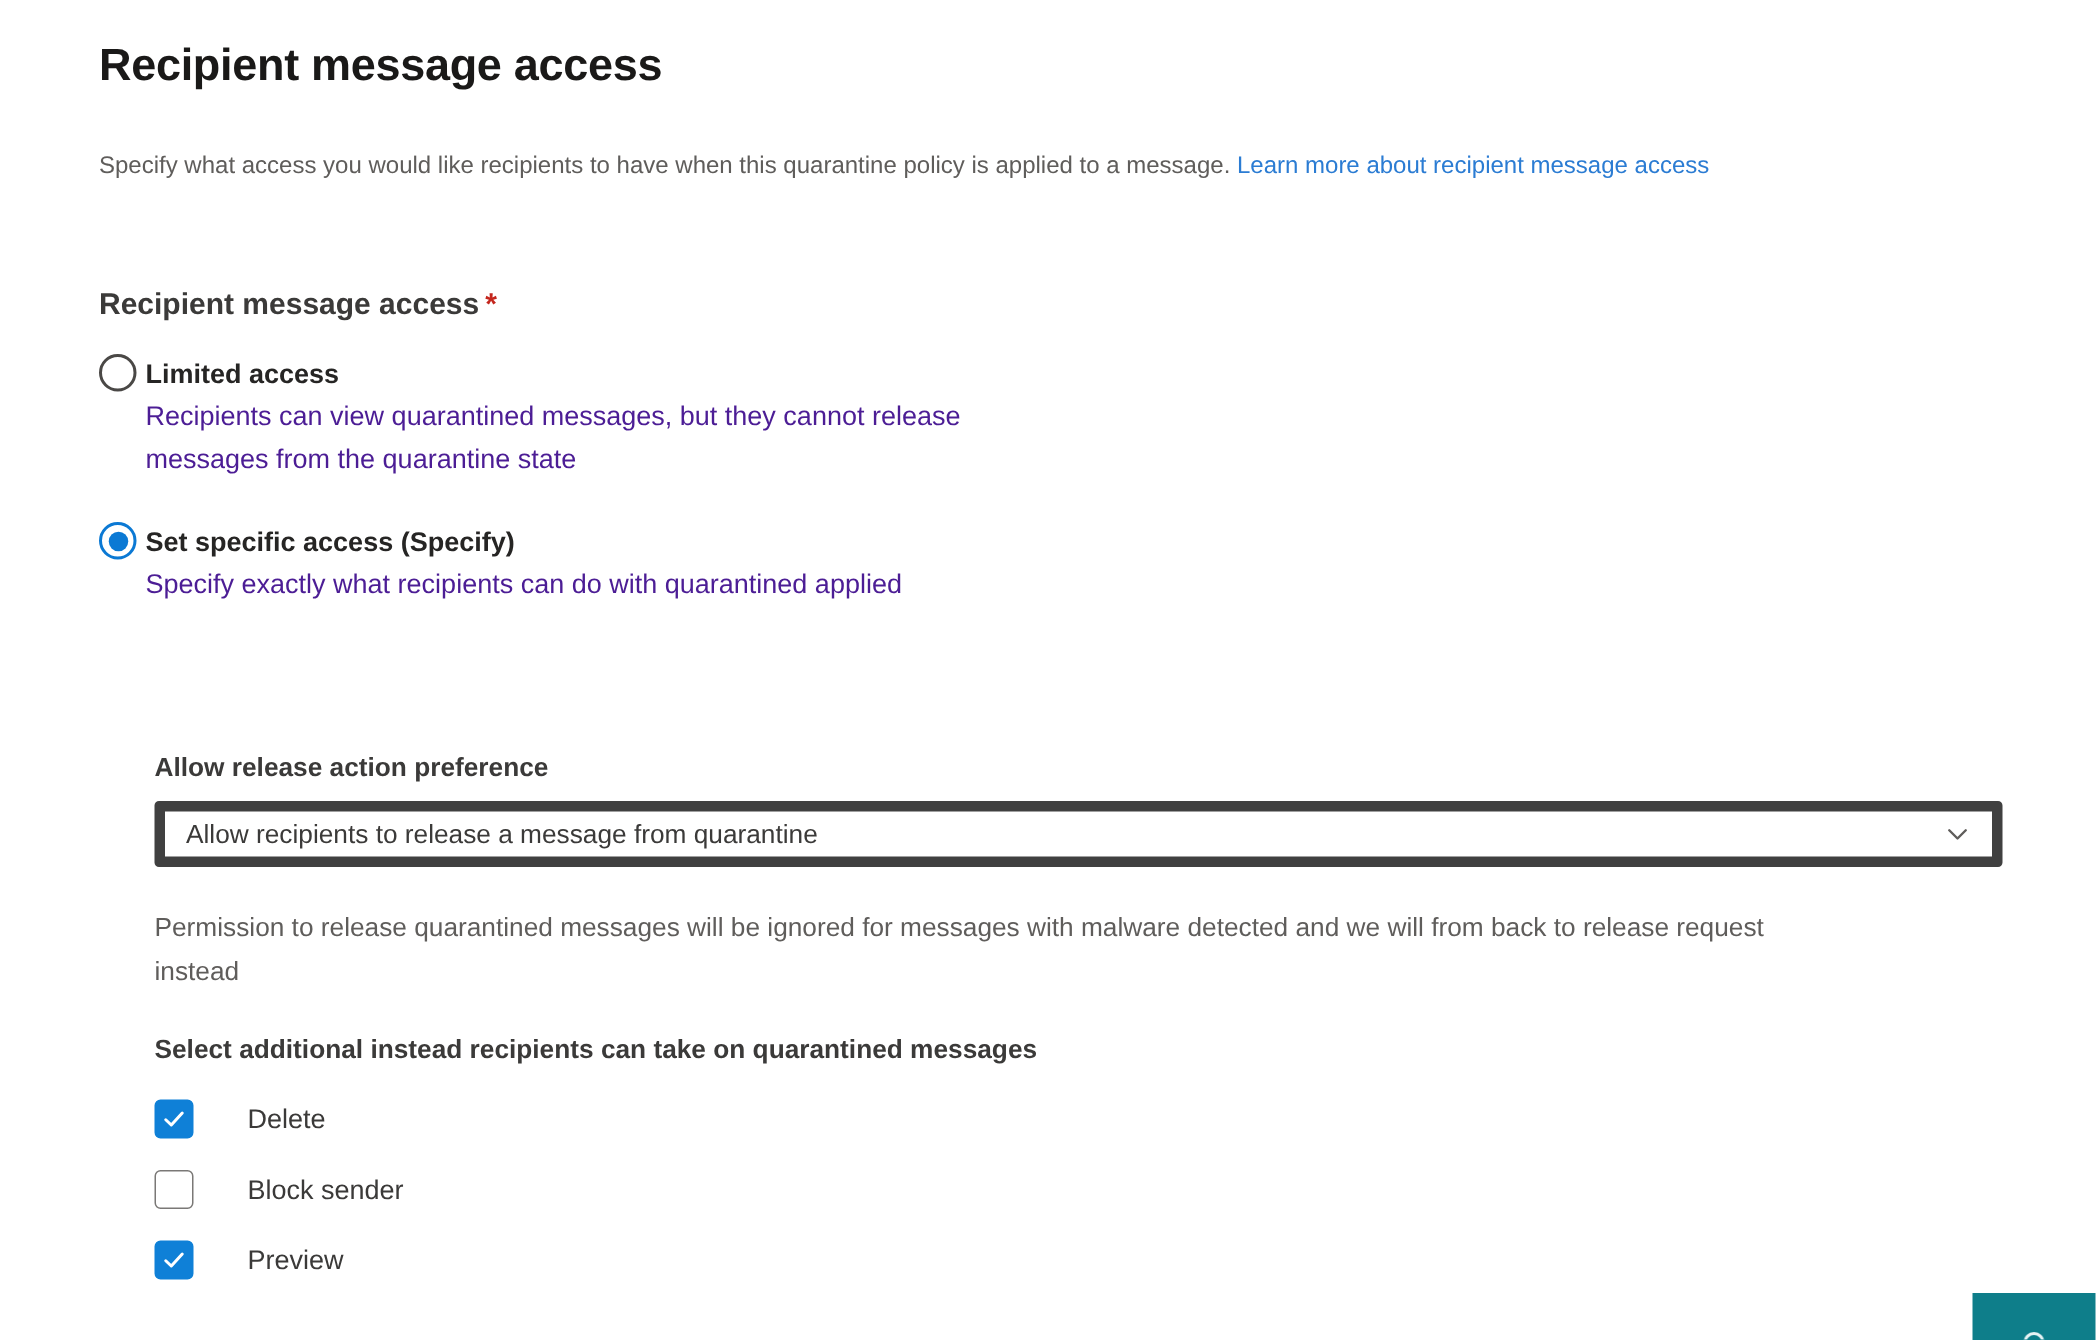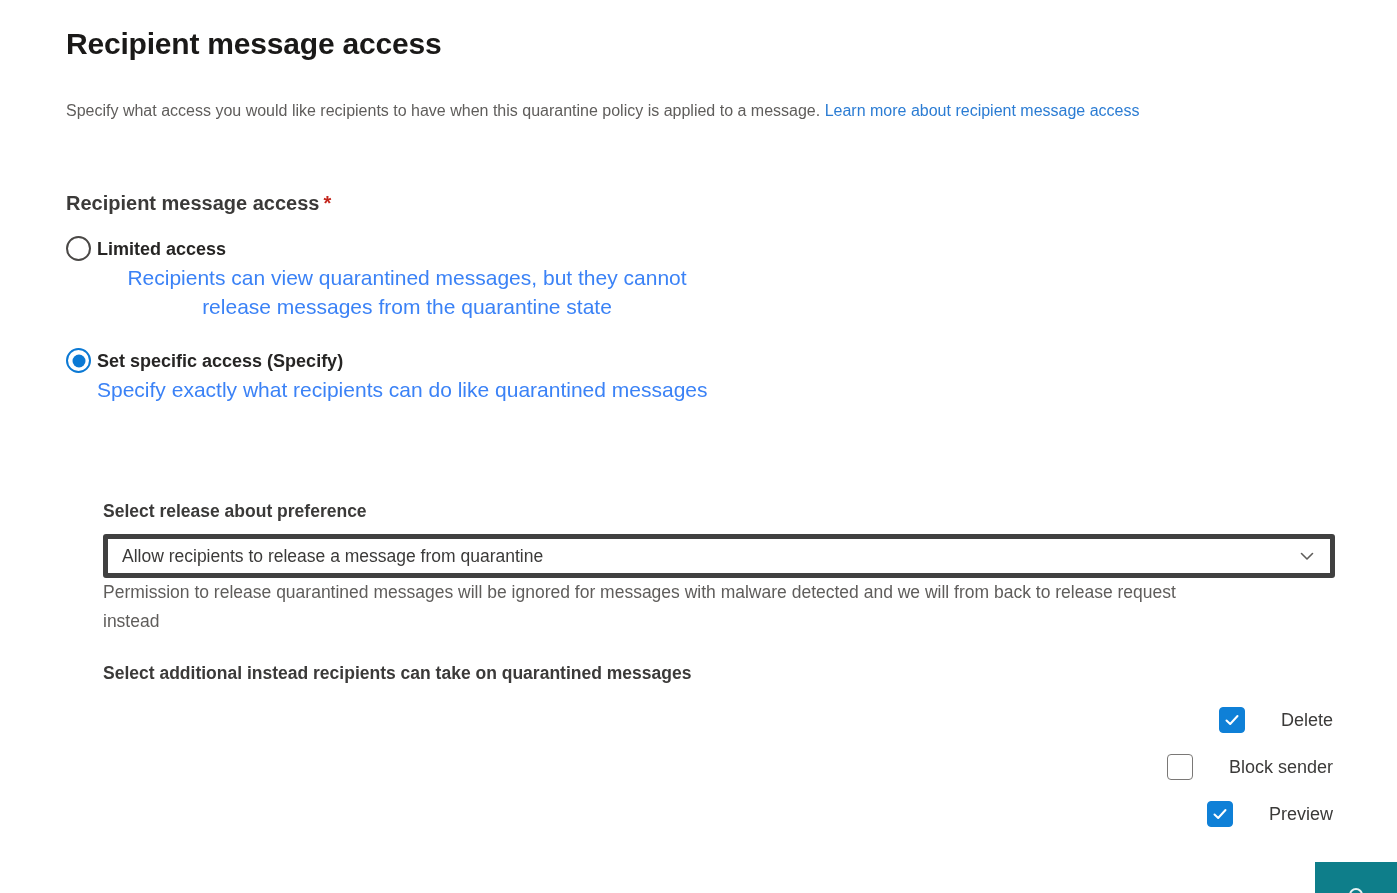--- a/index.html
+++ b/index.html
@@ -48,54 +48,55 @@
   .radio.selected::after {
     content: ""; position: absolute;
     left: 50%; top: 50%; transform: translate(-50%, -50%);
     width: 13px; height: 13px; border-radius: 50%;
     background: #0b79d4;
   }
   .radio-label {
     font-size: 18px; line-height: 28px; font-weight: bold; color: #262524;
   }
   .radio-desc {
-    font-size: 21px; line-height: 29px; color: #3b82f6; text-align: center;
+    font-size: 18px; line-height: 29px; color: #4c1d95;
   }
   .radio-desc.narrow { max-width: 620px; }
 
   .sub { margin-top: 94px; margin-left: 37px; }
   .sub-label {
     font-size: 17.5px; line-height: 26px; font-weight: 600; color: #3b3a39;
   }
   .sub-label.first { margin-bottom: 10px; }
 
   .dropdown {
     width: 1232px; height: 44px;
-    border: 5px solid #404040; border-radius: 3px; background: #fff;
+    border: 7px solid #404040; border-radius: 3px; background: #fff;
     display: flex; align-items: center;
     padding: 0 14px; cursor: pointer;
+    margin-bottom: 26px;
   }
   .dropdown-value {
     flex: 1 1 auto;
     font-size: 17.5px; color: #3b3a39;
     white-space: nowrap; overflow: hidden;
   }
   .chevron { flex: 0 0 auto; display: flex; align-items: center; }
 
   .note {
     font-size: 17.5px; line-height: 29px; color: #5f5d5b;
     max-width: 1120px;
     margin-bottom: 24px;
   }
 
   .sub-label.second { margin-bottom: 20px; }
 
   .check-row {
     display: flex; align-items: center; gap: 36px;
-    height: 28px; margin-bottom: 19px; cursor: pointer; justify-content: flex-end;
+    height: 28px; margin-bottom: 19px; cursor: pointer;
   }
   .checkbox {
     flex: 0 0 auto;
     width: 26px; height: 26px; border-radius: 4px;
     border: 1.5px solid #7a7876; background: #fff;
     display: flex; align-items: center; justify-content: center;
   }
   .checkbox.checked {
     background: #0f80d7; border-color: #0f80d7;
   }
@@ -137,29 +138,29 @@
       <div class="radio-text">
         <div class="radio-label">Limited access</div>
         <div class="radio-desc narrow">Recipients can view quarantined messages, but they cannot release messages from the quarantine state</div>
       </div>
     </div>
 
     <div class="radio-option">
       <span class="radio selected"></span>
       <div class="radio-text">
         <div class="radio-label">Set specific access (Specify)</div>
-        <div class="radio-desc">Specify exactly what recipients can do like quarantined messages</div>
+        <div class="radio-desc">Specify exactly what recipients can do with quarantined applied</div>
       </div>
     </div>
 
   </div>
 
   <div class="sub">
 
-    <div class="sub-label first">Select release about preference</div>
+    <div class="sub-label first">Allow release action preference</div>
 
     <div class="dropdown">
       <span class="dropdown-value">Allow recipients to release a message from quarantine</span>
       <span class="chevron">
         <svg width="18" height="18" viewBox="0 0 18 18" fill="none">
           <path d="M3.5 6.5 L9 12 L14.5 6.5" stroke="#5f5d5b" stroke-width="1.6" fill="none" stroke-linecap="round" stroke-linejoin="round"></path>
         </svg>
       </span>
     </div>
 

